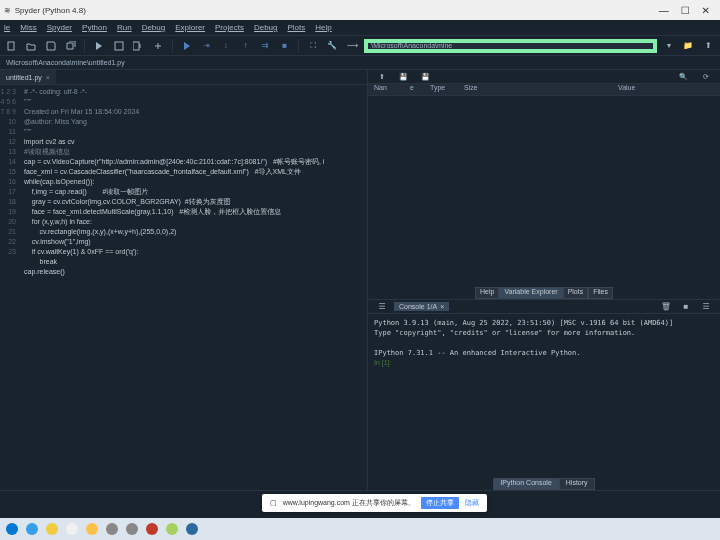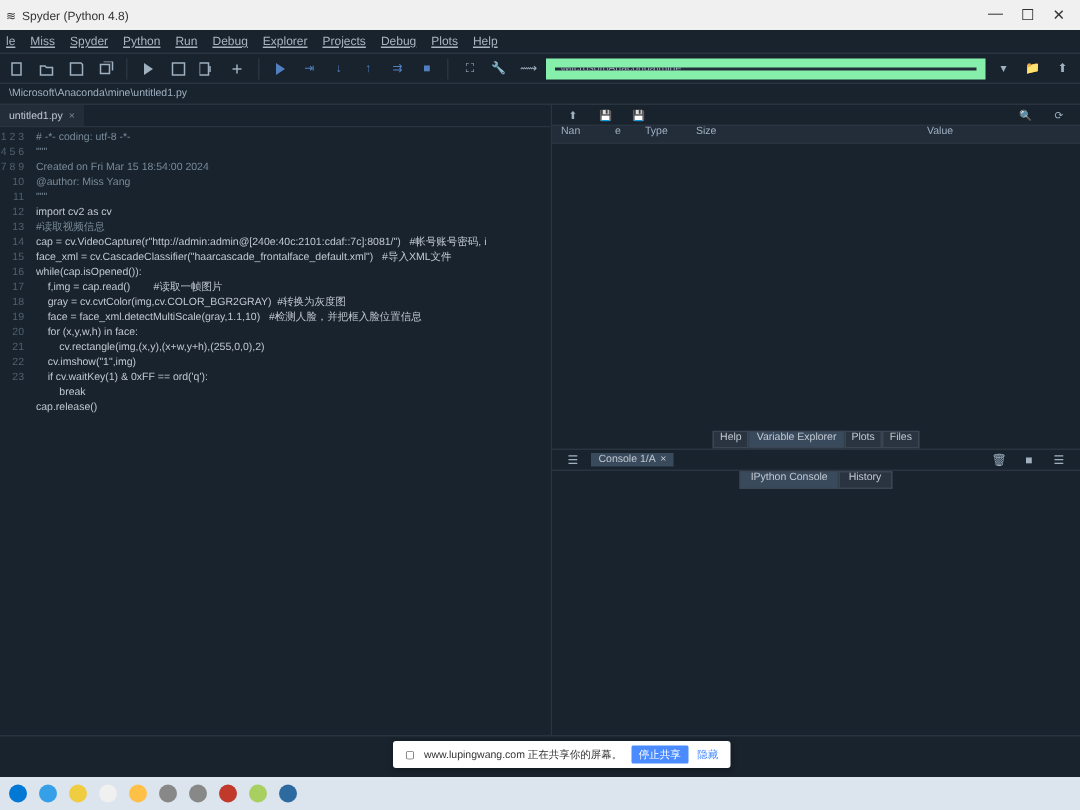--- a/index.html
+++ b/index.html
@@ -7,21 +7,21 @@
 .titlebar { height:20px; background:#f0f0f0; display:flex; align-items:center; padding:0 4px; color:#333; font-size:8px; }
 .titlebar .icon { margin-right:4px; }
 .titlebar .controls { margin-left:auto; display:flex; gap:12px; padding-right:6px; }
 .titlebar .controls span { cursor:pointer; font-size:10px; }
 .menubar { height:16px; background:#19232d; display:flex; align-items:center; gap:10px; padding:0 4px; color:#aab4c0; font-size:8px; border-bottom:1px solid #2a3440; }
 .menubar span { cursor:pointer;text-decoration:underline; }
 .toolbar { height:20px; background:#19232d; display:flex; align-items:center; gap:4px; padding:0 4px; border-bottom:1px solid #2a3440; }
 .tbtn { width:16px; height:16px; display:flex; align-items:center; justify-content:center; color:#9fb0c0; cursor:pointer; }
 .tbtn svg { width:10px; height:10px; }
 .toolbar .sep { width:1px; height:14px; background:#2a3440; margin:0 2px; }
-.toolbar .path { margin-left:auto; width:300px; height:14px; background:#242e3a; border:6px solid #86efac; color:#9fb0c0; font-size:7px; padding:0 3px; }
+.toolbar .path { margin-left:auto; width:300px; height:14px; background:#242e3a; border:4px solid #86efac; color:#9fb0c0; font-size:7px; padding:0 3px; }
 .filepath { height:14px; padding:0 6px; font-size:7px; color:#9fb0c0; display:flex; align-items:center; border-bottom:1px solid #2a3440; }
 .main { display:flex; height:420px; }
 .left { width:368px; display:flex; flex-direction:column; border-right:1px solid #2a3440; }
 .right { flex:1; display:flex; flex-direction:column; }
 .tab { height:14px; background:#232d3a; display:inline-flex; align-items:center; padding:0 6px; font-size:7px; color:#c0c8d0; gap:4px; }
 .tab .x { cursor:pointer; color:#788; }
 .tabbar { background:#19232d; border-bottom:1px solid #2a3440; }
 .editor { flex:1; display:flex; background:#19232d; overflow:hidden; font-family:Consolas,monospace; }
 .gutter { width:20px; background:#19232d; text-align:right; padding:2px 4px 0 0; color:#50606e; font-size:7px; line-height:10px; }
 .code { flex:1; padding:2px 4px; font-size:7px; line-height:10px; white-space:pre; color:#c0c8d0; }
@@ -207,20 +207,25 @@
         <span class="tbtn">☰</span>
         <div class="con-tab">
           <span>Console 1/A</span>
           <span>×</span>
         </div>
         <span class="spacer" style="flex:1"></span>
         <span class="tbtn">🗑</span>
         <span class="tbtn">■</span>
         <span class="tbtn">☰</span>
       </div>
+      <div class="con-body" id="conbody">Python 3.9.13 (main, Aug 25 2022, 23:51:50) [MSC v.1916 64 bit (AMD64)]
+Type "copyright", "credits" or "license" for more information.
+
+IPython 7.31.1 -- An enhanced Interactive Python.
+<div class="con-prompt">In [1]:</div></div>
       <div class="con-tabs">
         <span class="active">IPython Console</span>
         <span>History</span>
       </div>
     </div>
   </div>
 </div>
 
 <div class="statusbar"></div>
 

